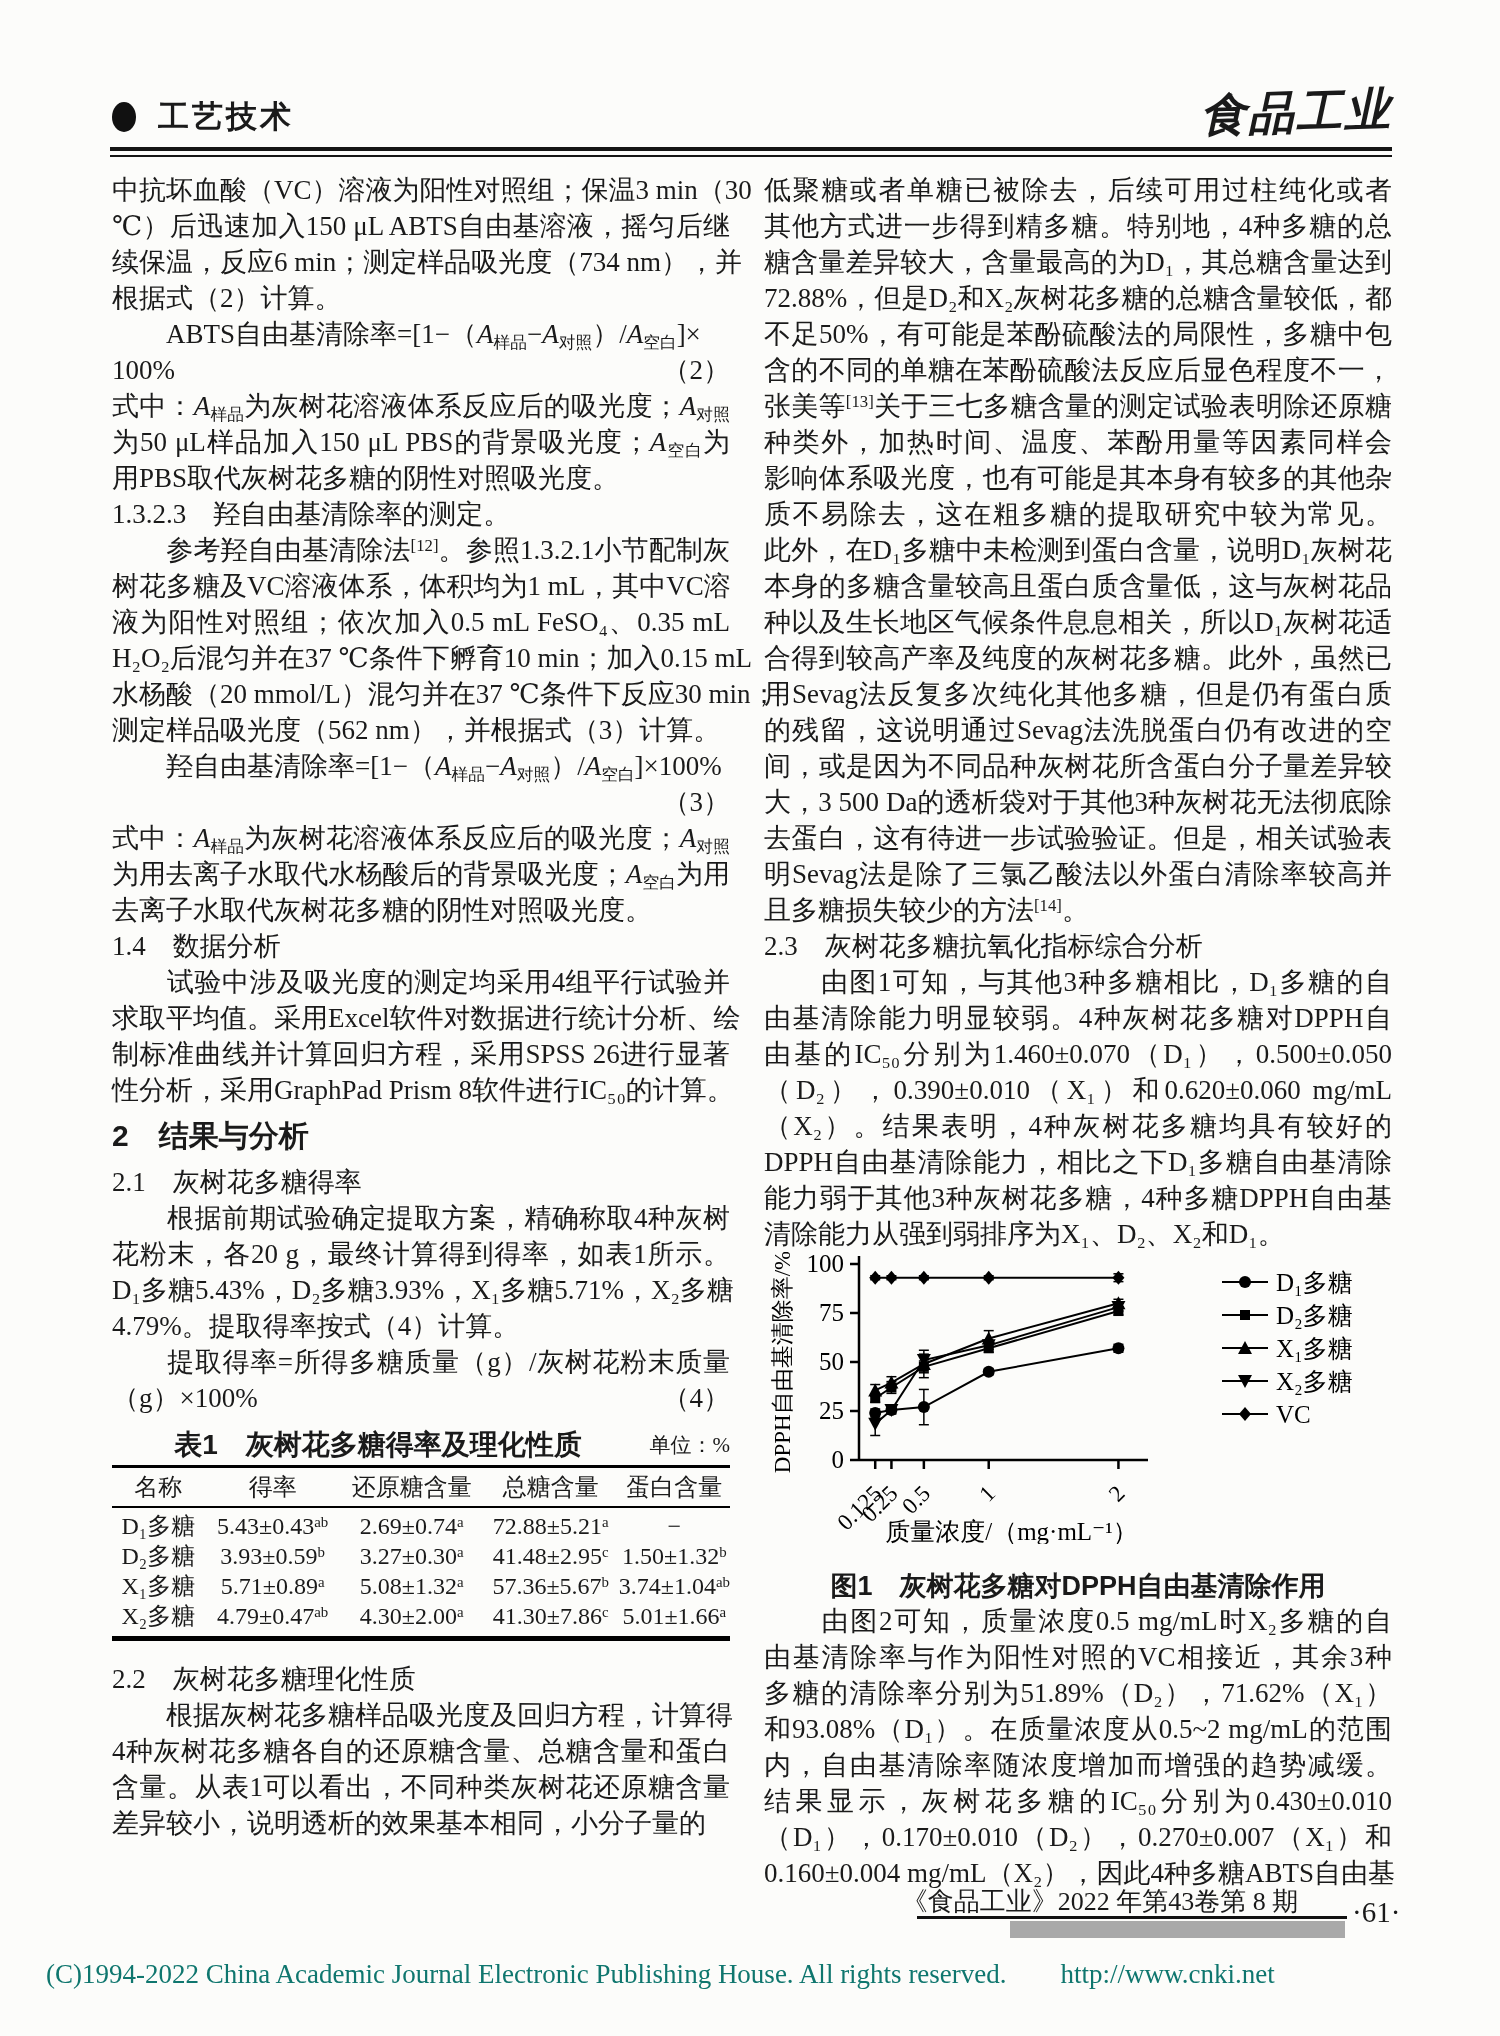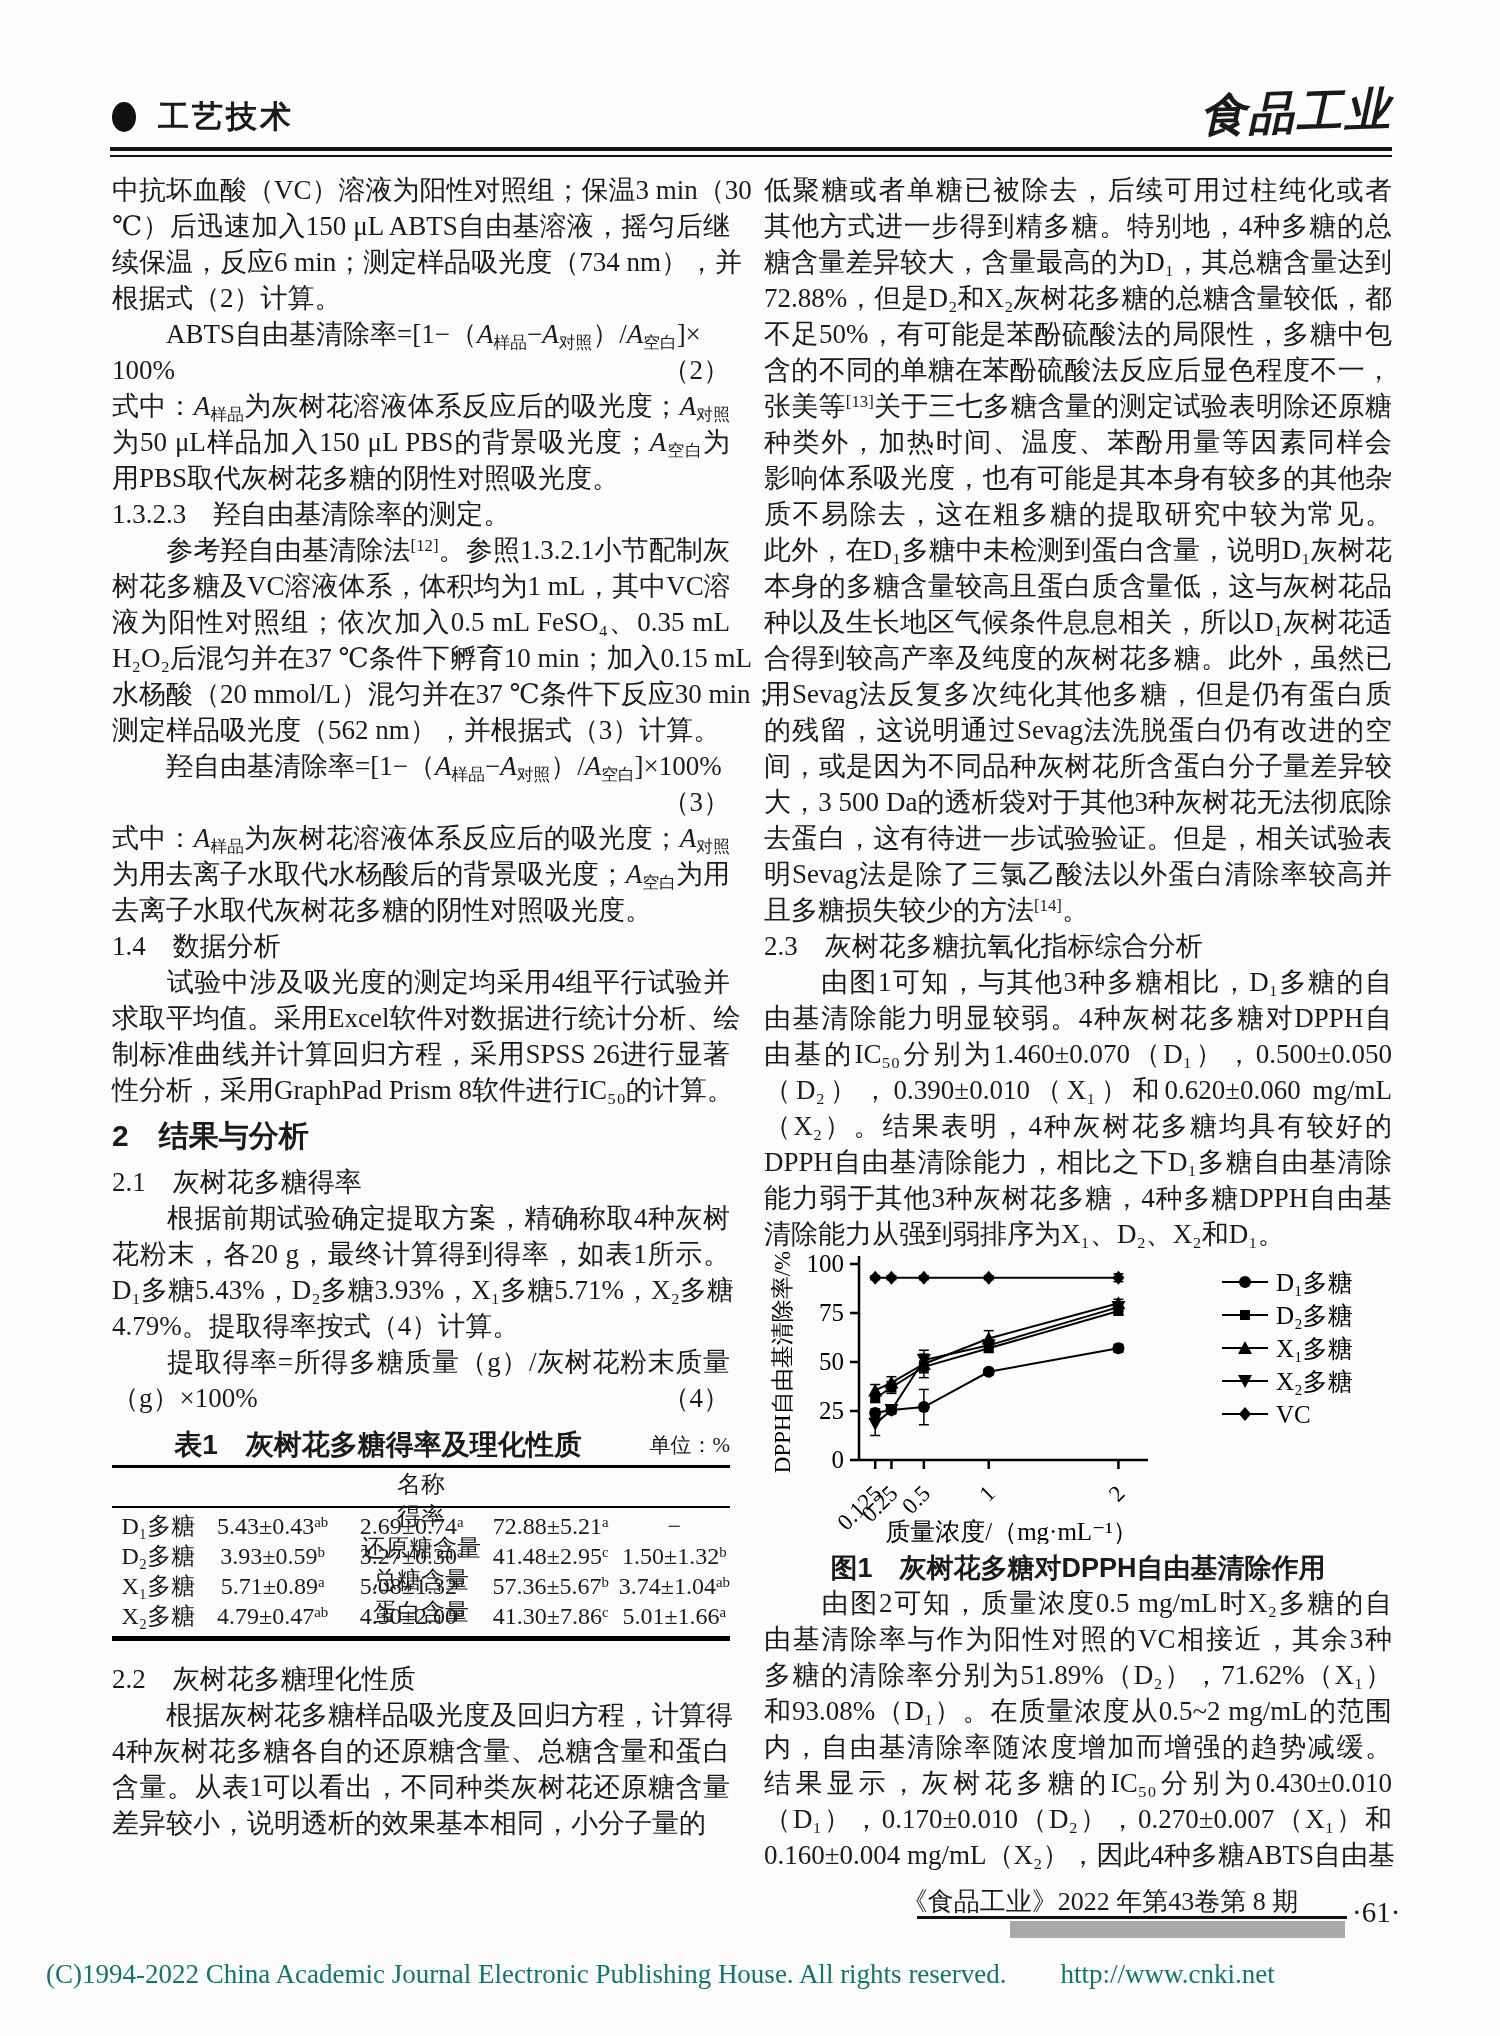--- a/index.html
+++ b/index.html
@@ -30,37 +30,37 @@
     font-weight:bold;font-size:30px;}
   sub{font-size:0.62em;vertical-align:-0.28em;line-height:0;}
   sup{font-size:0.62em;vertical-align:0.5em;line-height:0;}
   i{font-style:italic;}
   
   .tbl-wrap{margin-top:9px;}
   .tbl-title-row{position:relative;height:40px;line-height:40px;text-align:center;padding-right:86px;}
   .tbl-title{font-family:"Liberation Sans","DejaVu Sans",sans-serif;font-weight:bold;font-size:28px;}
   .tbl-unit{position:absolute;right:0;bottom:0;font-size:21px;}
   .tbl{border-top:3px solid #000;border-bottom:3px solid #000;}
-  .tbl-head{display:flex;border-bottom:2px solid #000;height:38px;align-items:center;flex-direction:column;}
+  .tbl-head{display:flex;border-bottom:2px solid #000;height:38px;align-items:center;}
   .tbl-head .th{text-align:center;font-size:24px;}
   .tr{display:flex;height:30px;align-items:center;}
   .tbl-body{padding:3px 0 5px 0;border-bottom:2px solid #000;}
   .td{text-align:center;font-size:24px;}
   .th:nth-child(1),.td:nth-child(1){width:15%;}
   .th:nth-child(2),.td:nth-child(2){width:22%;}
   .th:nth-child(3),.td:nth-child(3){width:23%;}
   .th:nth-child(4),.td:nth-child(4){width:22%;}
   .th:nth-child(5),.td:nth-child(5){width:18%;}
   .tbl-note{font-size:21px;line-height:26px;padding:3px 0 5px 0;}
   .tbl-note .center{text-align:center;}
   .after-table{margin-top:20px;}
   
   .fig{margin-top:0;}
   .fig svg text{font-family:"Liberation Serif","DejaVu Serif",serif;fill:#000;}
-  .fig-caption{height:34px;line-height:34px;text-align:center;margin-top:0;
+  .fig-caption{height:34px;line-height:34px;text-align:center;margin-top:18px;
     font-family:"Liberation Sans","DejaVu Sans",sans-serif;font-weight:bold;font-size:27px;}
   
   .journal-line{position:absolute;left:860px;top:1884px;width:480px;text-align:center;font-size:26px;}
   .journal-rule{position:absolute;left:917px;top:1916px;width:430px;height:3px;background:#111;}
   .journal-bar{position:absolute;left:1010px;top:1921px;width:335px;height:17px;background:#a9a9a9;}
   .page-num{position:absolute;left:1352px;top:1896px;font-size:29px;}
   .copyright{position:absolute;left:46px;top:1956px;width:1330px;font-size:27px;color:#0f766e;white-space:nowrap;}
 </style>
 </head>
 <body>

